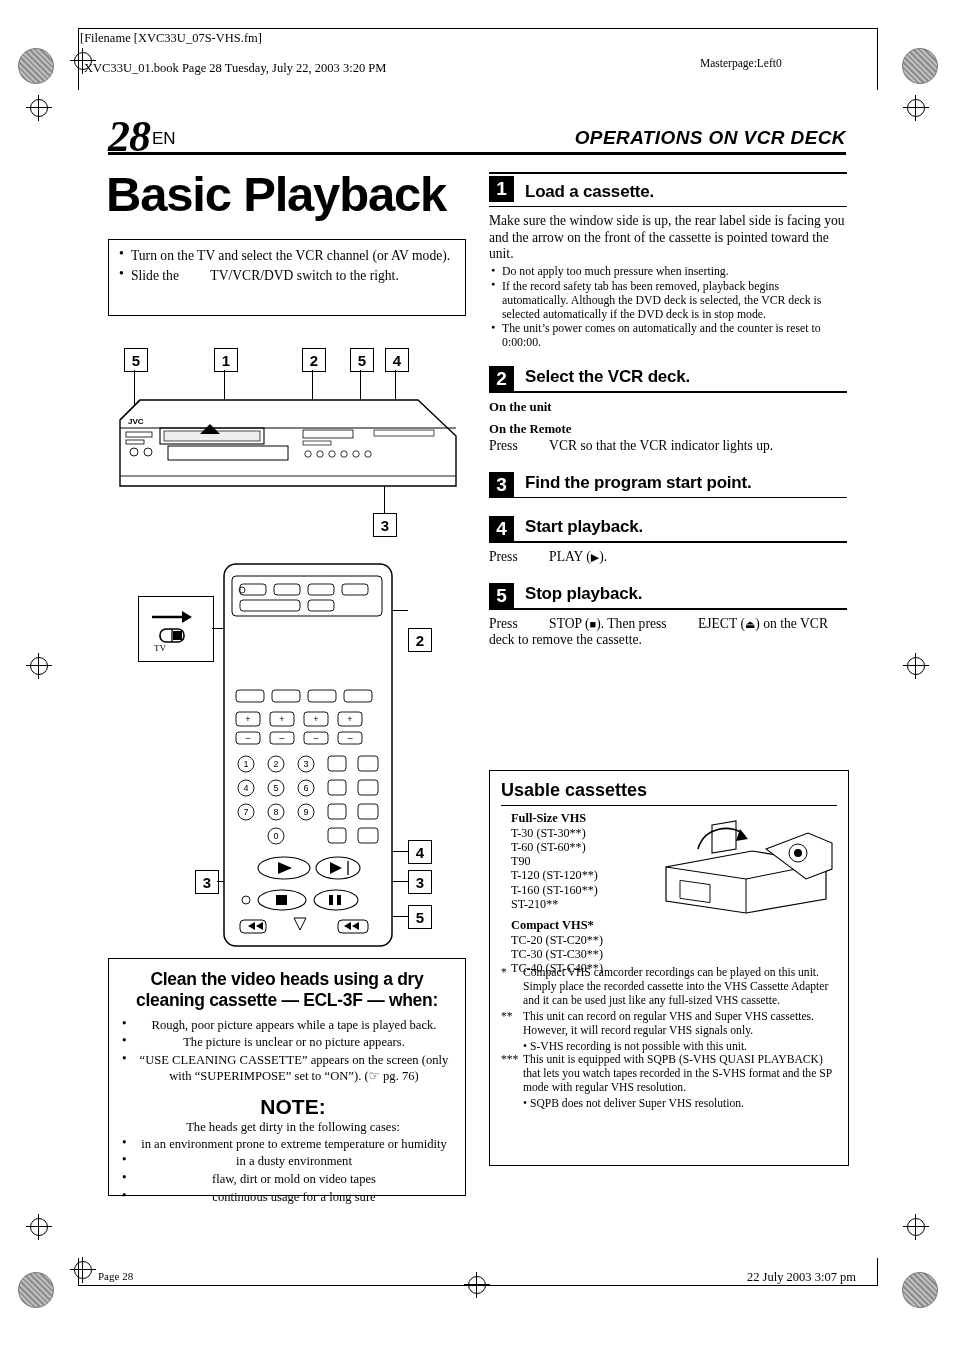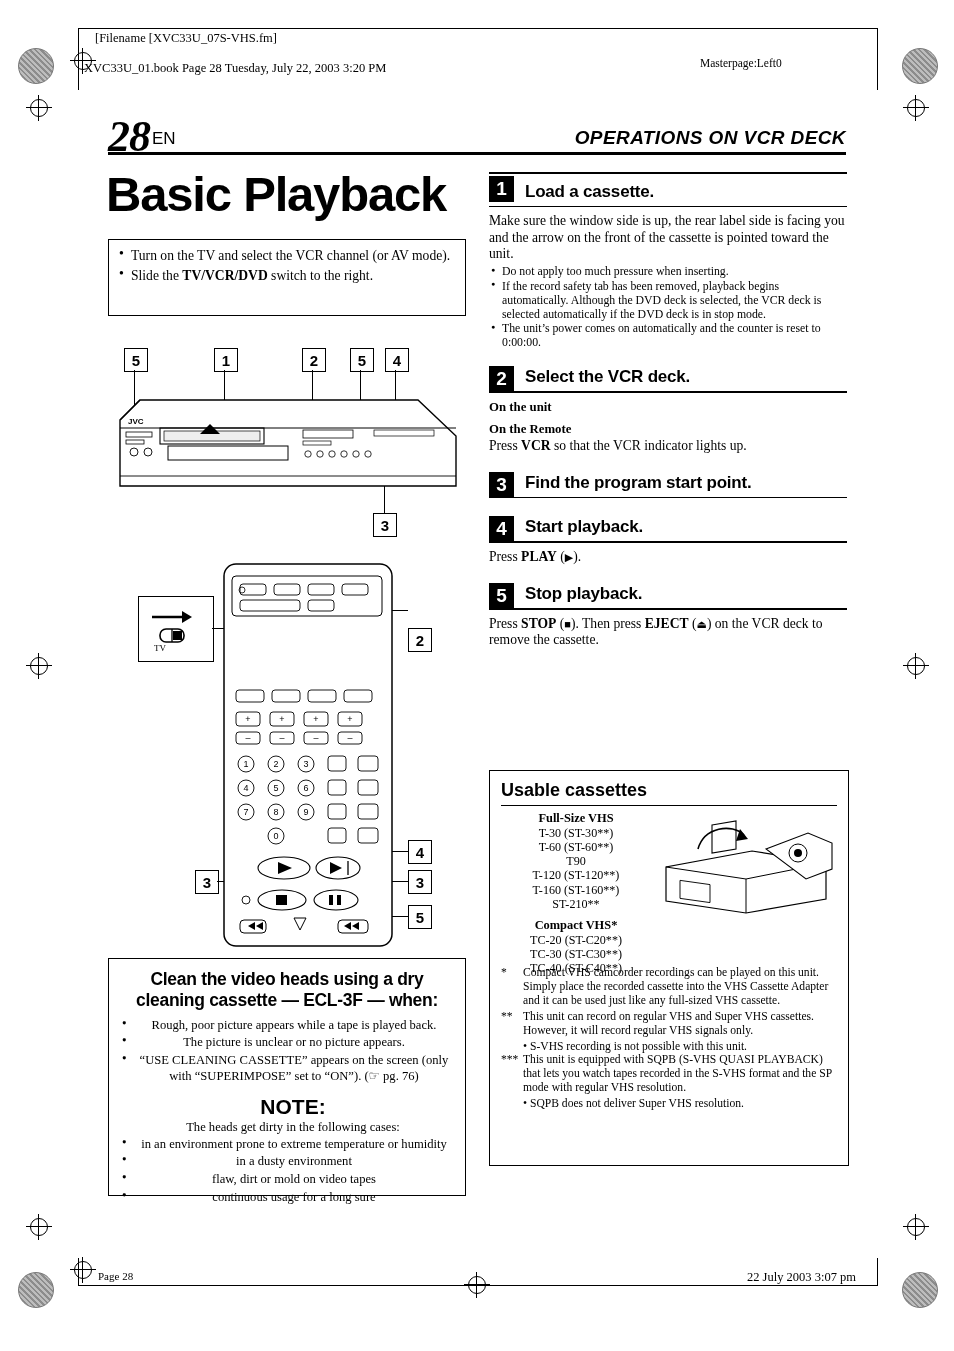--- a/index.html
+++ b/index.html
@@ -20,42 +20,42 @@
   .cross{position:absolute;width:26px;height:26px;}
   .cross:before,.cross:after{content:"";position:absolute;background:#000;}
   .cross:before{left:12px;top:0;width:1px;height:26px;}
   .cross:after{top:12px;left:0;height:1px;width:26px;}
   .cross .circ{position:absolute;left:4px;top:4px;width:16px;height:16px;border:1px solid #000;border-radius:50%;}
 
   
   .hdr-rule-top{position:absolute;left:78px;top:28px;width:800px;height:1px;background:#000;}
   .hdr-rule-v1{position:absolute;left:78px;top:28px;width:1px;height:62px;background:#000;}
   .hdr-rule-v2{position:absolute;left:877px;top:28px;width:1px;height:62px;background:#000;}
-  .filename{position:absolute;left:95px;top:31px;font-size:12.5px;font-family:"Liberation Serif",serif;}
+  .filename{position:absolute;left:80px;top:31px;font-size:12.5px;font-family:"Liberation Serif",serif;}
   .bookline{position:absolute;left:84px;top:61px;font-size:12.5px;}
   .masterpage{position:absolute;left:700px;top:57px;font-size:11.5px;}
 
   
   .pagenum{position:absolute;left:108px;top:111px;font-family:"Liberation Serif",serif;
     font-size:44px;font-style:italic;font-weight:bold;letter-spacing:-1px;}
   .en{position:absolute;left:152px;top:129px;font-size:17px;font-family:"Liberation Sans",sans-serif;}
   .ops-title{position:absolute;right:108px;top:127px;font-size:19px;font-style:italic;font-weight:bold;
     font-family:"Liberation Sans",sans-serif;letter-spacing:.4px;}
   .title-rule{position:absolute;left:108px;top:152px;width:738px;height:3px;background:#000;}
 
   
   .h1{position:absolute;left:106px;top:166px;font-size:49px;font-weight:bold;
       font-family:"Liberation Sans",sans-serif;letter-spacing:-1.2px;}
 
   
   .introbox{position:absolute;left:108px;top:239px;width:356px;height:75px;border:1.2px solid #000;}
   .introbox ul{margin:0;padding:8px 10px 0 22px;list-style:none;}
   .introbox li{font-size:13.6px;line-height:1.22;margin-bottom:3px;position:relative;}
   .introbox li:before{content:"\25CF";position:absolute;left:-12px;top:0;font-size:8px;}
-  .b{font-weight:bold;}
+  .b{font-weight:normal;margin-left:28px;}
 
   
   .csq{position:absolute;border:1.6px solid #000;background:#fff;
        font-family:"Liberation Sans",sans-serif;font-weight:bold;font-size:15px;
        display:flex;align-items:center;justify-content:center;}
 
   
   .deck{position:absolute;left:118px;top:390px;width:340px;height:100px;}
 
   
@@ -89,21 +89,21 @@
   .dots{margin:3px 0 0 0;padding:0 0 0 13px;list-style:none;}
   .dots li{font-size:11.8px;line-height:1.17;position:relative;margin-bottom:1px;}
   .dots li:before{content:"\25CF";position:absolute;left:-11px;top:.5px;font-size:7px;}
   .sub-b{font-size:12.8px;font-weight:bold;margin-top:7px;font-family:"Liberation Serif",serif;}
 
   
   .usable{position:absolute;left:489px;top:770px;width:358px;height:394px;border:1.4px solid #000;}
   .usable h3{margin:0;padding:9px 0 0 11px;font-size:18px;font-family:"Liberation Sans",sans-serif;
       font-weight:bold;}
   .ur{position:absolute;left:11px;top:34px;width:336px;height:1.3px;background:#000;}
-  .u-col{position:absolute;left:11px;top:40px;width:150px;font-size:12.1px;line-height:1.18;text-align:center;}
+  .u-col{position:absolute;left:21px;top:40px;width:150px;font-size:12.1px;line-height:1.18;}
   .u-col .hh{font-weight:bold;font-size:12.4px;}
   .u-foot{position:absolute;left:11px;top:195px;width:336px;font-size:11.6px;line-height:1.2;}
   .u-foot .row{display:flex;margin-bottom:2px;}
   .u-foot .mk{width:22px;flex:none;}
   .u-foot .tx{flex:1;}
   .u-foot .sub{margin-left:22px;}
 
   
   .foot-rule{position:absolute;left:78px;top:1285px;width:800px;height:1px;background:#000;}
   .foot-v1{position:absolute;left:78px;top:1258px;width:1px;height:28px;background:#000;}

